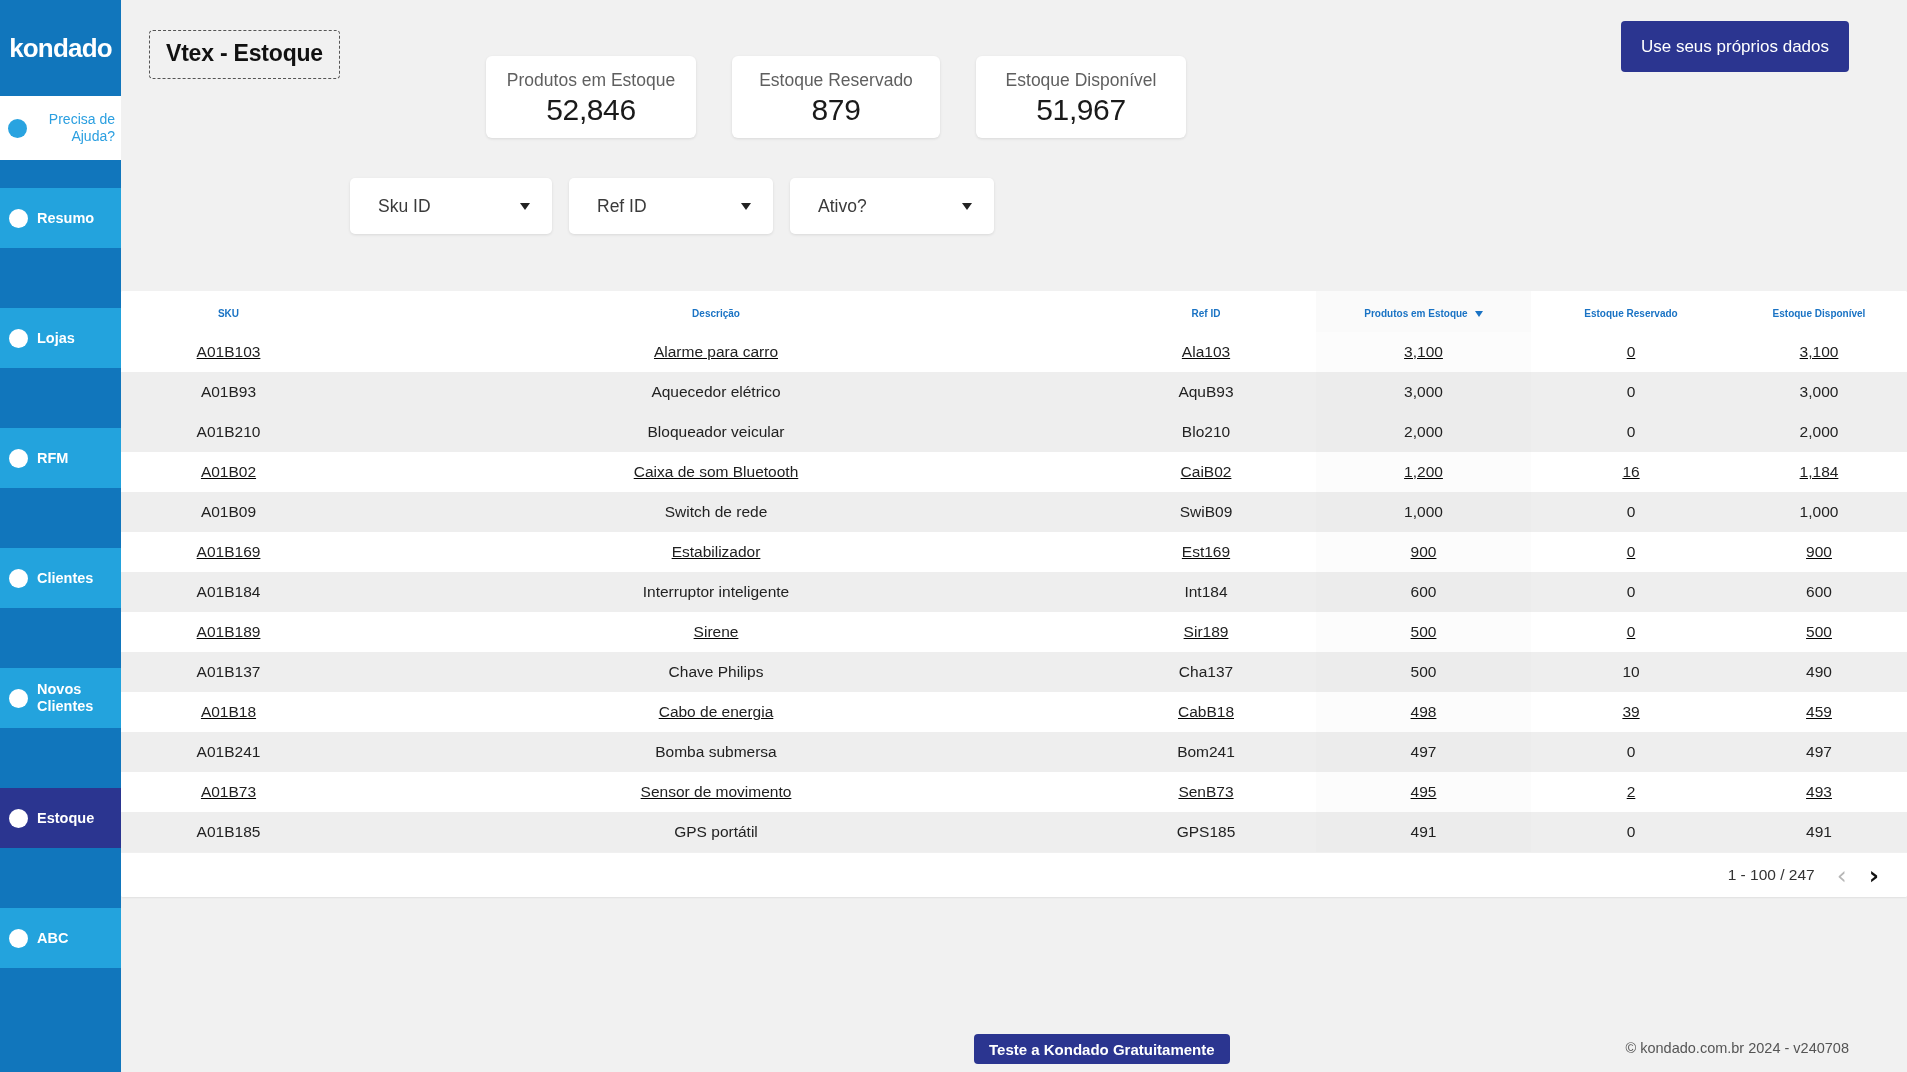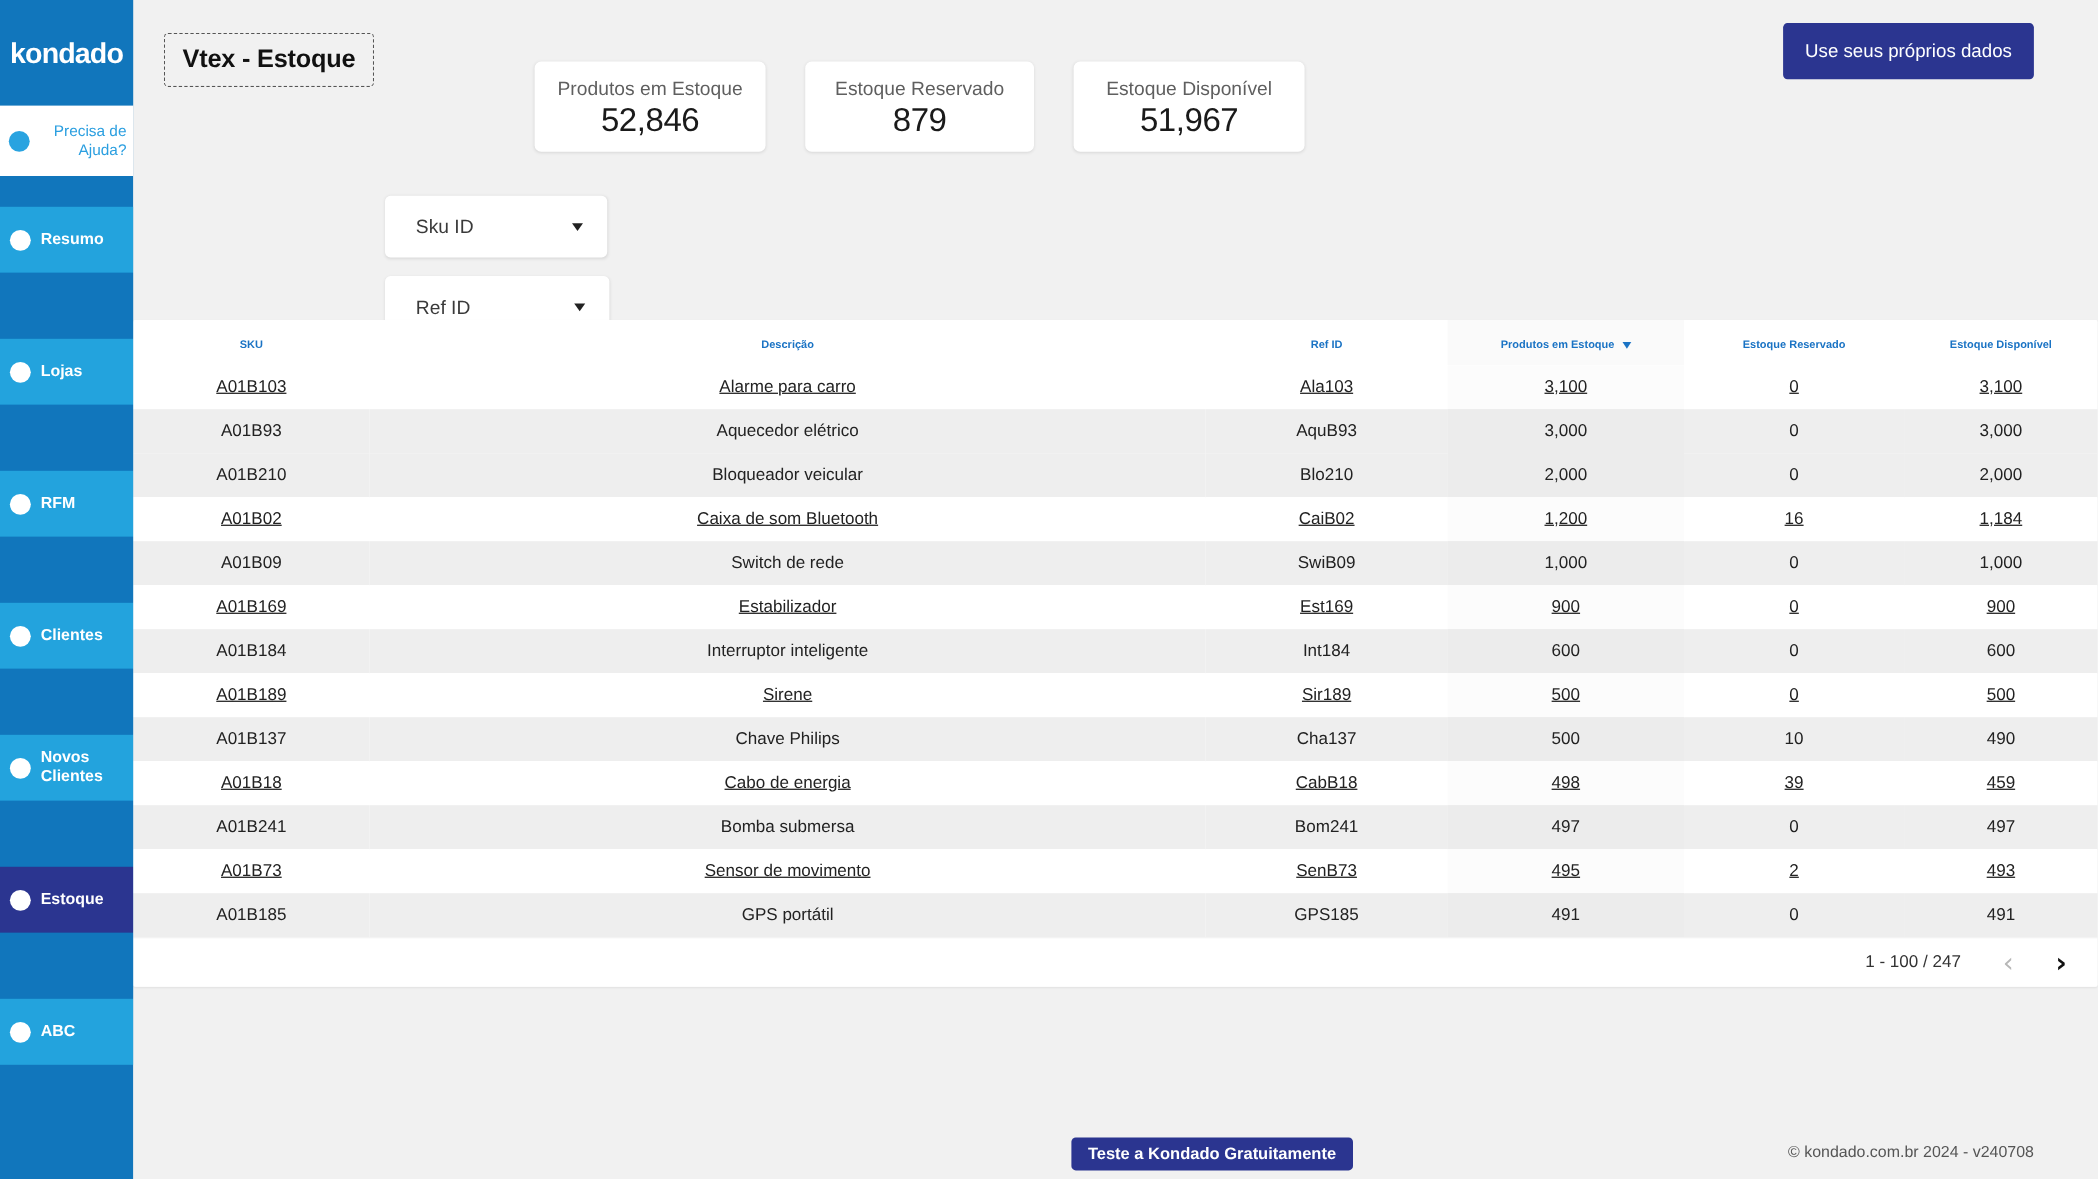--- a/index.html
+++ b/index.html
@@ -148,21 +148,20 @@
     font-weight: 400;
     letter-spacing: -0.4px;
   }
 
   
   .filter-row {
     position: absolute;
     left: 229px; top: 178px;
     display: flex;
     gap: 17px;
-    flex-direction: column;
   }
   .filter {
     background: #ffffff;
     border-radius: 5px;
     box-shadow: 0 1px 3px rgba(0,0,0,0.10);
     width: 202px;
     height: 56px;
     display: flex;
     align-items: center;
     justify-content: space-between;
@@ -227,21 +226,21 @@
   tbody tr.even { background: #ffffff; text-decoration: underline; }
   tbody tr.odd  { background: #eeeeee; }
   tbody tr.odd td.prod-cell { background: #ececec; }
 
   .pagination-bar {
     background: #ffffff;
     height: 45px;
     display: flex;
     align-items: center;
     justify-content: flex-end;
-    gap: 38px;
+    gap: 22px;
     padding-right: 28px;
     border-top: 1px solid #f0f0f0;
   }
   .page-count { font-size: 15.5px; color: #333; }
   .page-arrow {
     font-size: 25px;
     line-height: 1;
     cursor: pointer;
     user-select: none;
     font-family: "DejaVu Sans", sans-serif;

